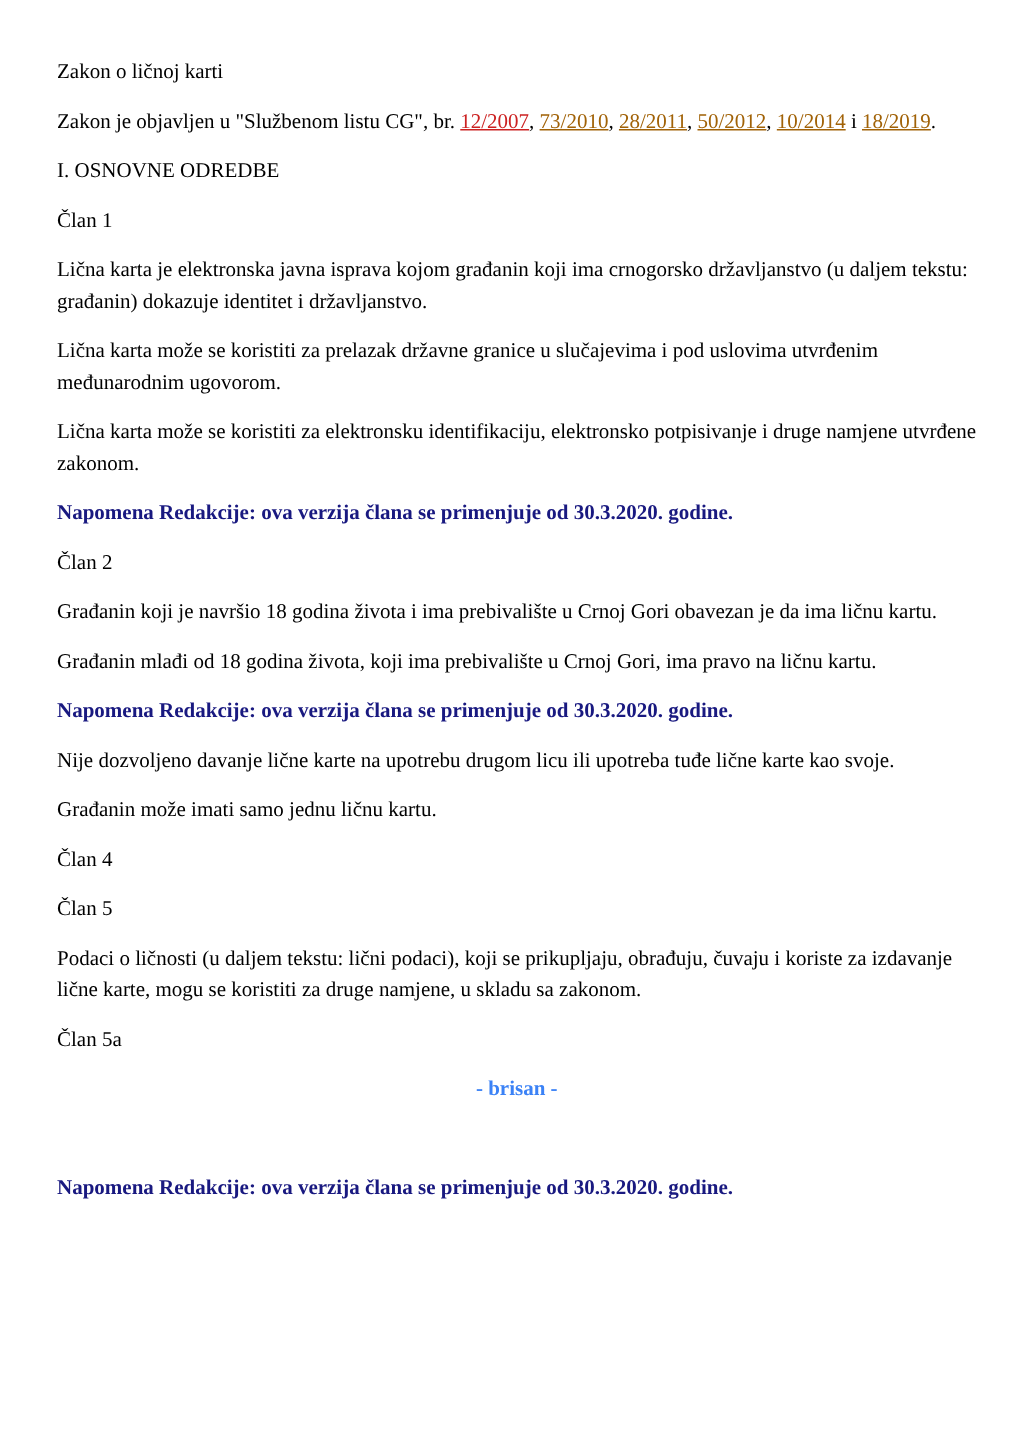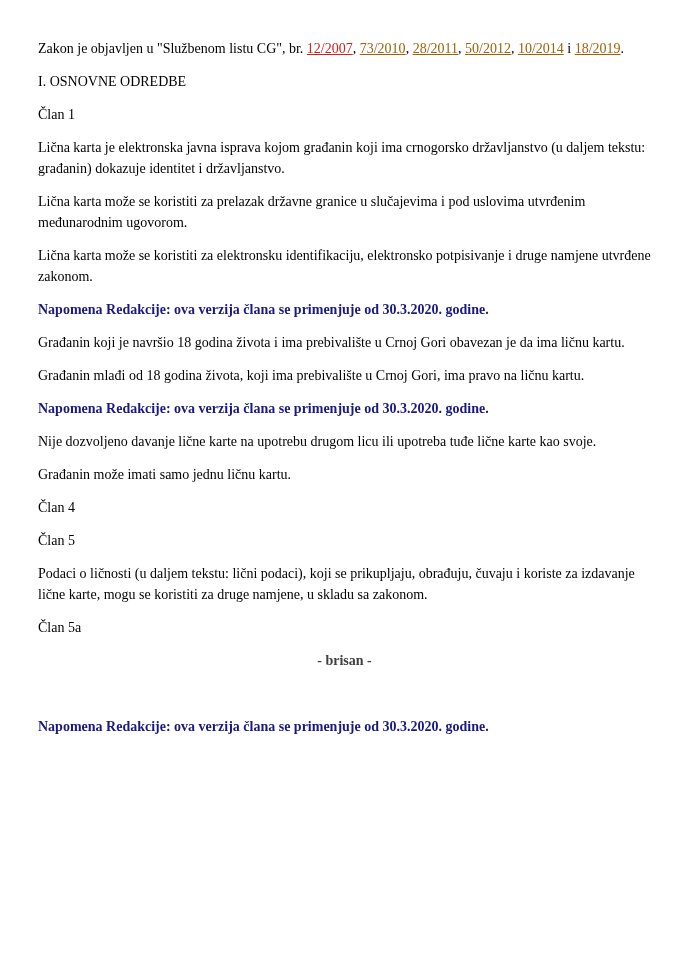--- a/index.html
+++ b/index.html
@@ -30,46 +30,48 @@
     color: #000000;
     font-weight: normal;
   }
   .block.note {
     color: #191980;
     font-weight: bold;
   }
   .block.center_bold {
     text-align: center;
     font-weight: bold;
-    color: #404040;
+    color: #3b82f6;
   }
   .block.spacer {
     min-height: 21px;
   }
   a.gazette-link {
     text-decoration: underline;
     cursor: pointer;
   }
   a.gazette-link.red  { color: #cc2222; }
   a.gazette-link.blue { color: #a16207; }
 </style>
 </head>
 <body>
 
 <div class="page">
+  <p class="block paragraph">Zakon o ličnoj karti</p>
 
   <p class="block paragraph"><span>Zakon je objavljen u "Službenom listu CG", br. </span><span><a href="#" class="gazette-link red">12/2007</a>, <a href="#" class="gazette-link blue">73/2010</a>, <a href="#" class="gazette-link blue">28/2011</a>, <a href="#" class="gazette-link blue">50/2012</a>, <a href="#" class="gazette-link blue">10/2014</a> i <a href="#" class="gazette-link blue">18/2019</a>.</span></p>
 
   <div>
       <p class="block paragraph">I. OSNOVNE ODREDBE</p>
       <p class="block paragraph">Član 1</p>
       <p class="block paragraph">Lična karta je elektronska javna isprava kojom građanin koji ima crnogorsko državljanstvo (u daljem tekstu: građanin) dokazuje identitet i državljanstvo.</p>
       <p class="block paragraph">Lična karta može se koristiti za prelazak državne granice u slučajevima i pod uslovima utvrđenim međunarodnim ugovorom.</p>
       <p class="block paragraph">Lična karta može se koristiti za elektronsku identifikaciju, elektronsko potpisivanje i druge namjene utvrđene zakonom.</p>
       <p class="block note">Napomena Redakcije: ova verzija člana se primenjuje od 30.3.2020. godine.</p>
+      <p class="block paragraph">Član 2</p>
       <p class="block paragraph">Građanin koji je navršio 18 godina života i ima prebivalište u Crnoj Gori obavezan je da ima ličnu kartu.</p>
       <p class="block paragraph">Građanin mlađi od 18 godina života, koji ima prebivalište u Crnoj Gori, ima pravo na ličnu kartu.</p>
       <p class="block note">Napomena Redakcije: ova verzija člana se primenjuje od 30.3.2020. godine.</p>
       <p class="block paragraph">Nije dozvoljeno davanje lične karte na upotrebu drugom licu ili upotreba tuđe lične karte kao svoje.</p>
       <p class="block paragraph">Građanin može imati samo jednu ličnu kartu.</p>
       <p class="block paragraph">Član 4</p>
       <p class="block paragraph">Član 5</p>
       <p class="block paragraph">Podaci o ličnosti (u daljem tekstu: lični podaci), koji se prikupljaju, obrađuju, čuvaju i koriste za izdavanje lične karte, mogu se koristiti za druge namjene, u skladu sa zakonom.</p>
       <p class="block paragraph">Član 5a</p>
       <p class="block center_bold">- brisan -</p>

